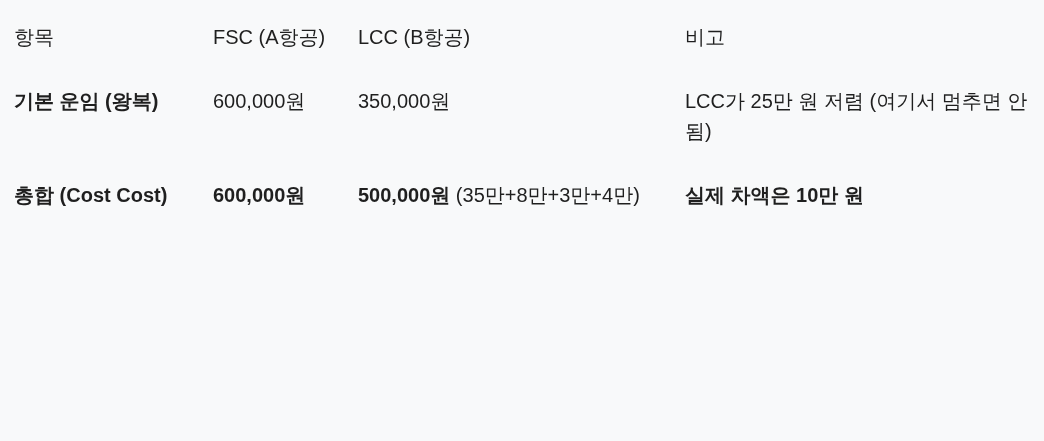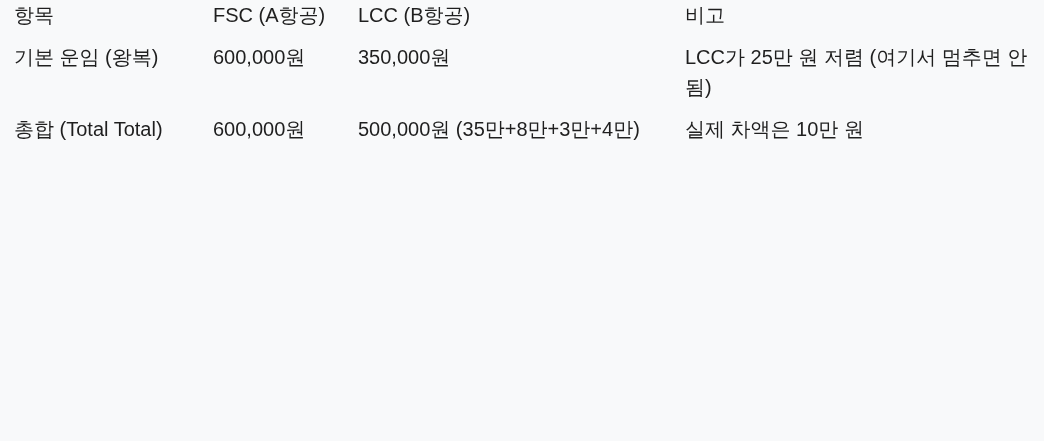--- a/index.html
+++ b/index.html
@@ -22,30 +22,30 @@
     width: 1030px;
     margin-left: 14px;
   }
   col.c1 { width: 199px; }
   col.c2 { width: 145px; }
   col.c3 { width: 327px; }
   col.c4 { width: 359px; }
   th, td {
     text-align: left;
     vertical-align: top;
-    padding: 0 32px 12px 0;
+    padding: 22px 32px 12px 0;
     font-weight: normal;
     border: none;
   }
   th:last-child, td:last-child {
     padding-right: 8px;
     margin-left: 27px;
   }
   .bold {
-    font-weight: normal;
+    font-weight: bold;
   }
 </style>
 </head>
 <body>
 
 <table class="fare-table">
   <colgroup>
     <col class="c1">
     <col class="c2">
     <col class="c3">
@@ -60,19 +60,19 @@
     </tr>
   </thead>
   <tbody id="table-body">
       <tr>
         <td><span class="bold">기본 운임 (왕복)</span></td>
         <td><span>600,000원</span></td>
         <td><span>350,000원</span></td>
         <td><span>LCC가 25만 원 저렴 (여기서 멈추면 안 됨)</span></td>
       </tr>
       <tr>
-        <td><span class="bold">총합 (Total Total)</span></td>
+        <td><span class="bold">총합 (Cost Cost)</span></td>
         <td><span class="bold">600,000원</span></td>
         <td><span class="bold">500,000원</span><span> (35만+8만+3만+4만)</span></td>
         <td><span class="bold">실제 차액은 10만 원</span></td>
       </tr>
     </tbody>
 </table>
 
 </body></html>

